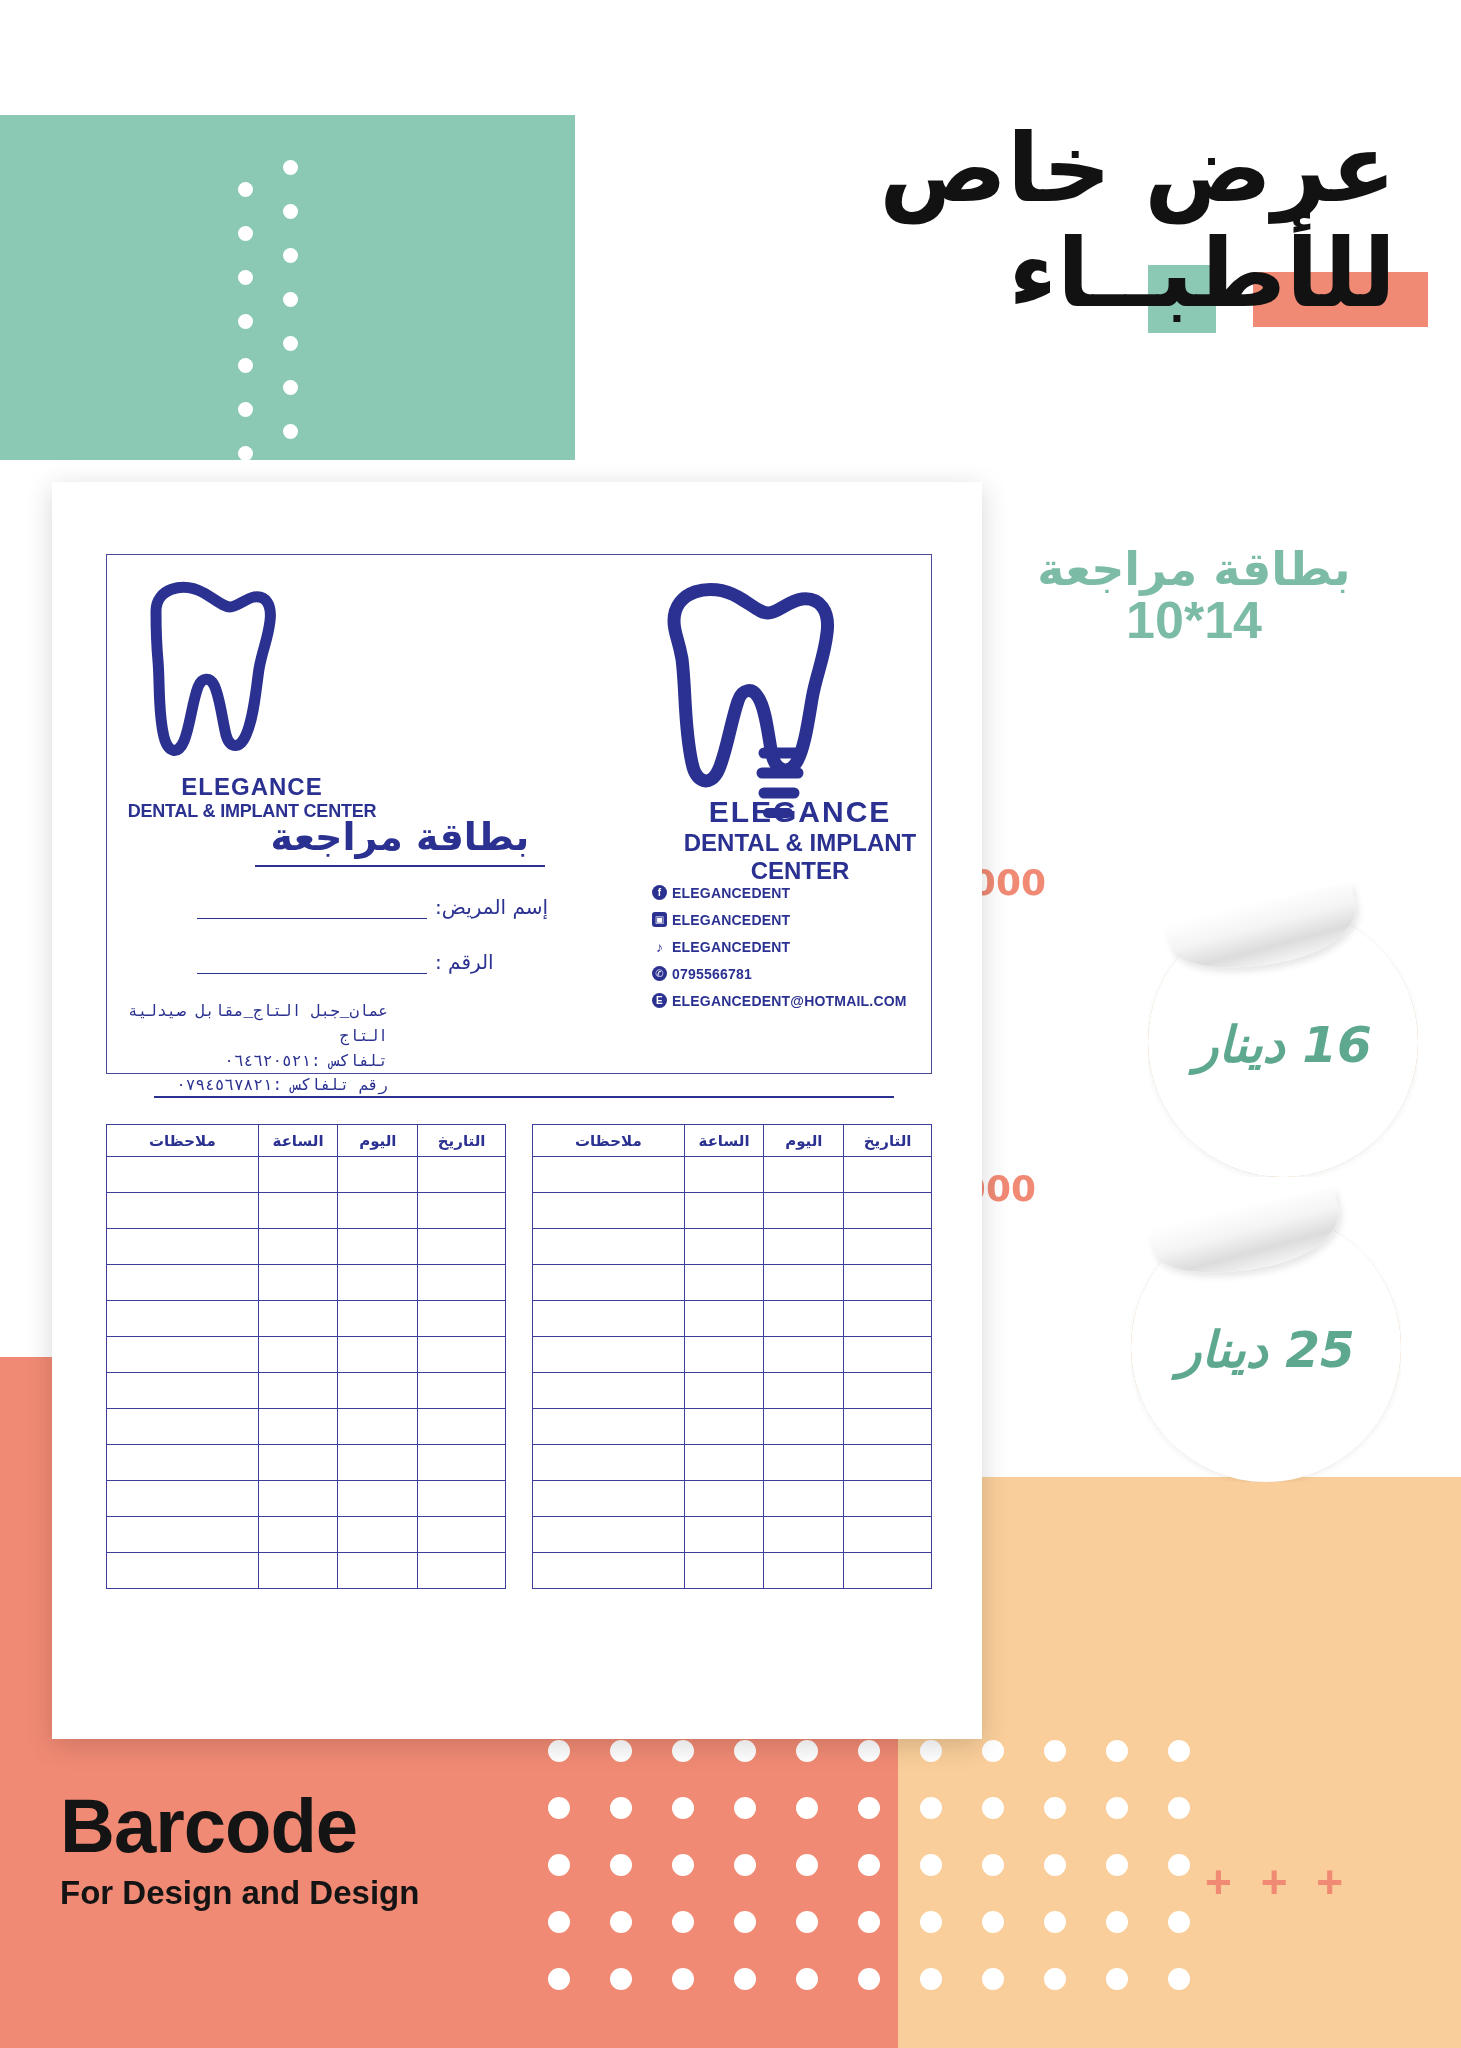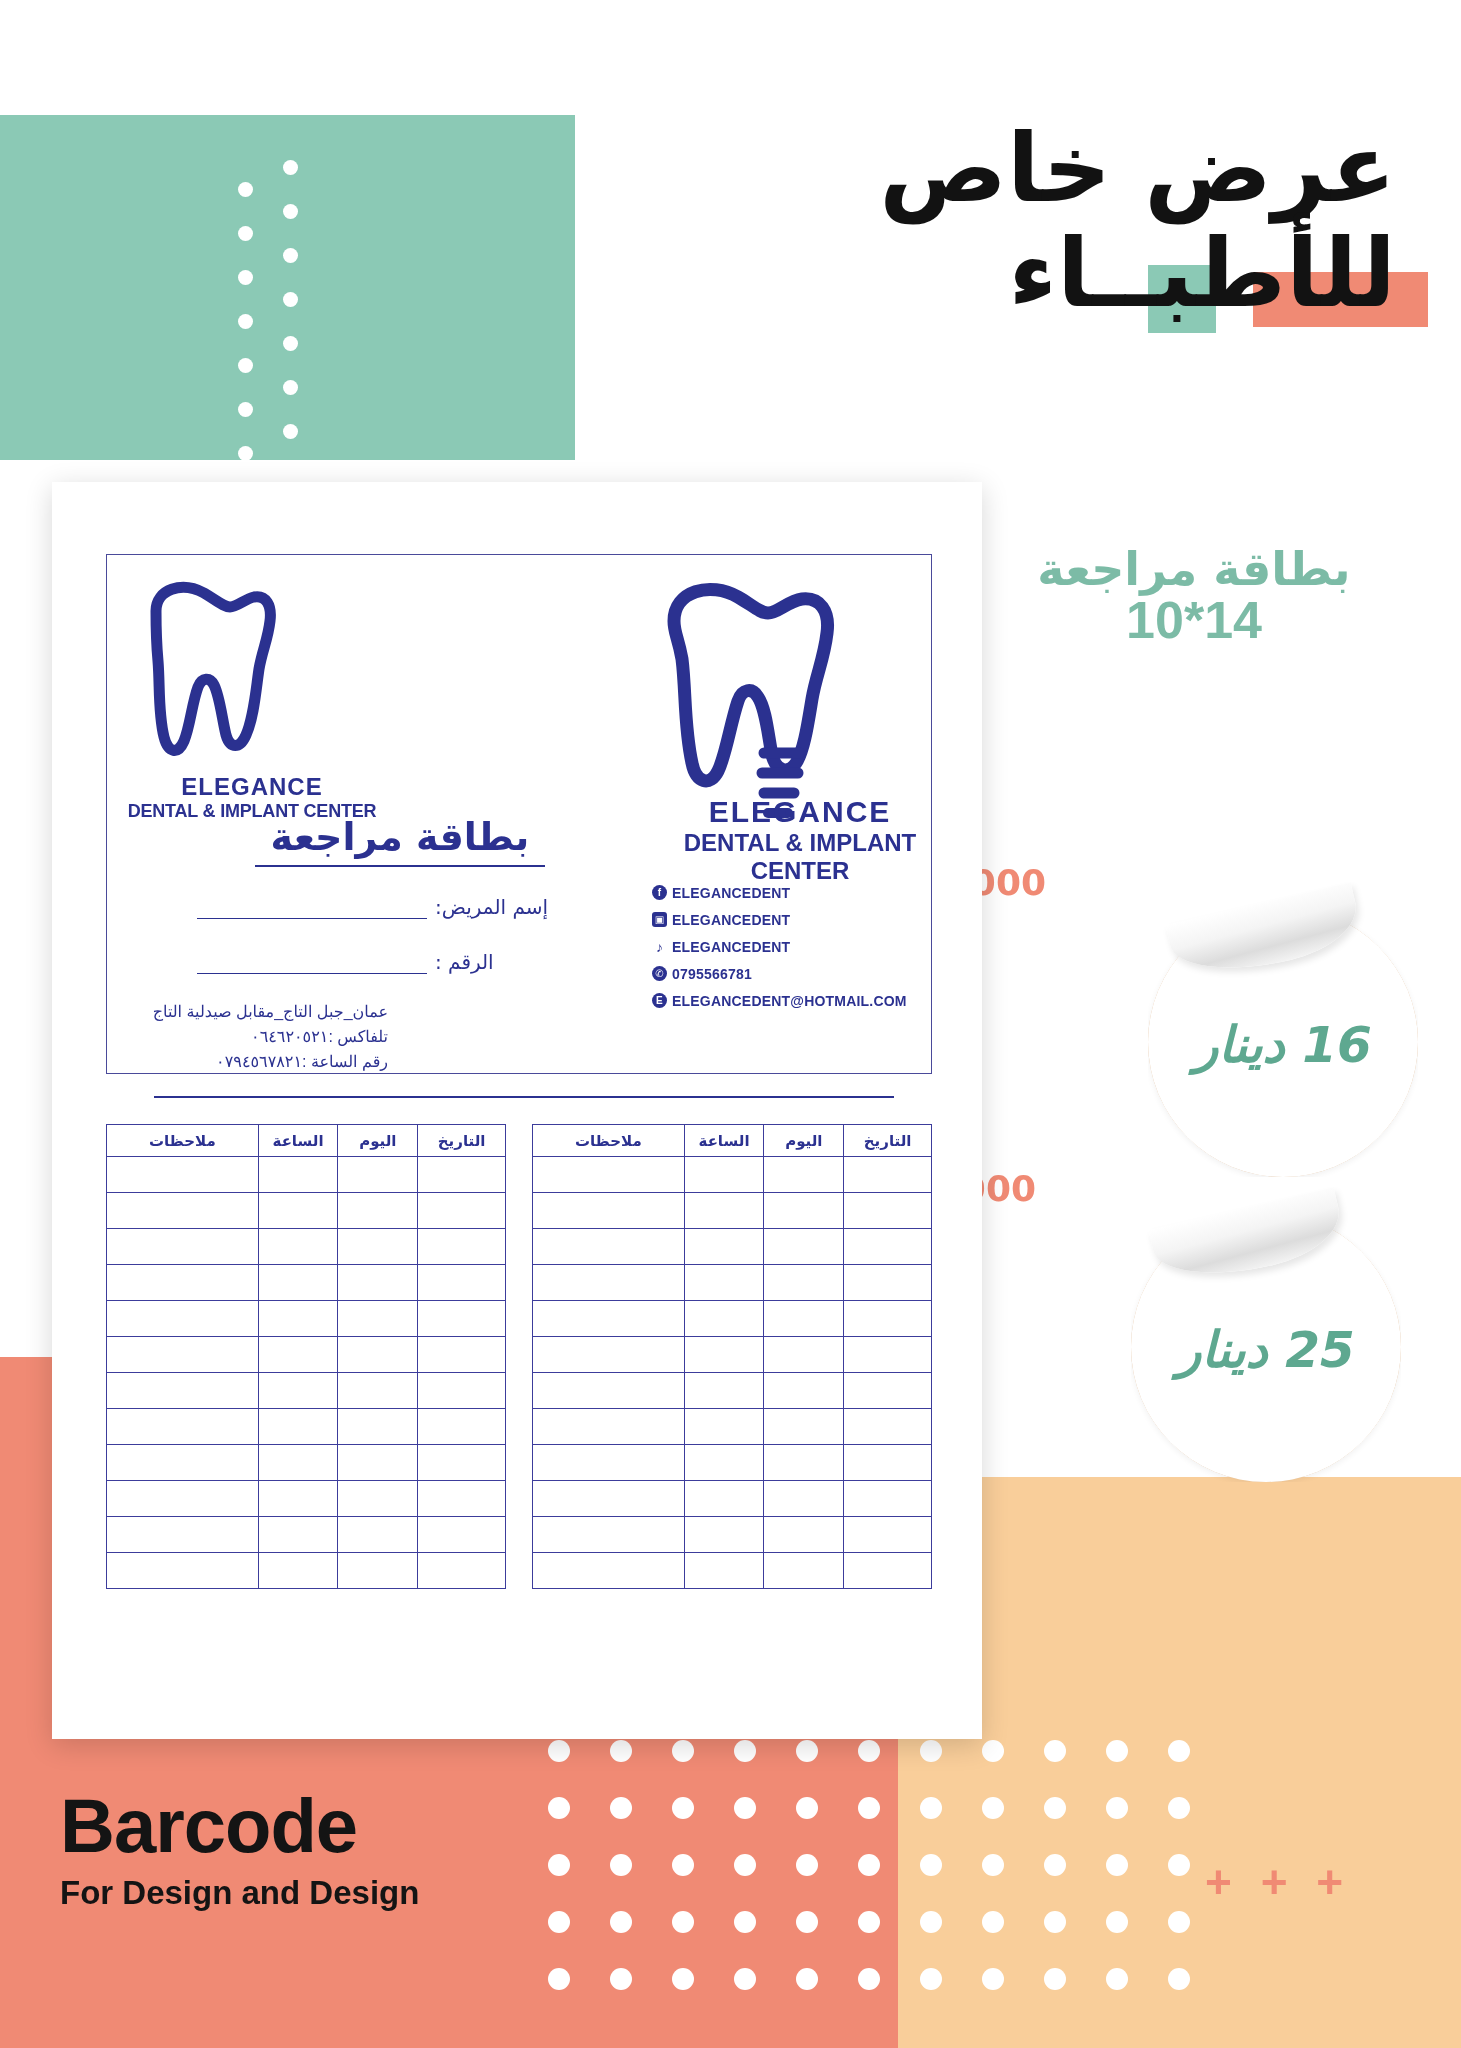--- a/index.html
+++ b/index.html
@@ -132,21 +132,21 @@
     display:flex; align-items:flex-end; gap:8px;
   }
   .field-row .lbl { white-space:nowrap; }
   .field-row .line { width:230px; border-bottom:1px solid #2B3190; height:15px; }
   .f-name { left:90px; top:340px; }
   .f-num  { left:90px; top:395px; }
 
   .addr-block {
     position:absolute; right:543px; top:445px; width:280px;
     direction:rtl; text-align:right; color:#2B3190; font-size:16px; line-height:1.55;
-    font-family:Liberation Sans, sans-serif;
+    font-family:Liberation Mono, monospace;
   }
 
   .contact-block {
     position:absolute; left:545px; top:330px; width:290px;
     color:#2B3190; font-size:14px; line-height:1.0;
   }
   .contact-block .row { display:flex; align-items:center; gap:5px; margin-bottom:12px; font-weight:bold; letter-spacing:0.2px; }
   .ic {
     width:15px; height:15px; border-radius:50%; background:#2B3190; color:#fff;
     display:inline-flex; align-items:center; justify-content:center;
@@ -344,21 +344,21 @@
         <span class="line"></span>
       </div>
       <div class="field-row f-num">
         <span class="lbl">الرقم :</span>
         <span class="line"></span>
       </div>
 
       <div class="addr-block">
         <div>عمان_جبل التاج_مقابل صيدلية التاج</div>
         <div>تلفاكس :٠٦٤٦٢٠٥٢١</div>
-        <div>رقم الساعة :٠٧٩٤٥٦٧٨٢١</div>
+        <div>رقم تلفاكس :٠٧٩٤٥٦٧٨٢١</div>
       </div>
 
       <div class="logo-en">
         <span class="e1">ELEGANCE</span>
         <span class="e2">DENTAL &amp; IMPLANT CENTER</span>
       </div>
 
       <div class="contact-block">
         <div class="row">
           <span class="ic">f</span>

